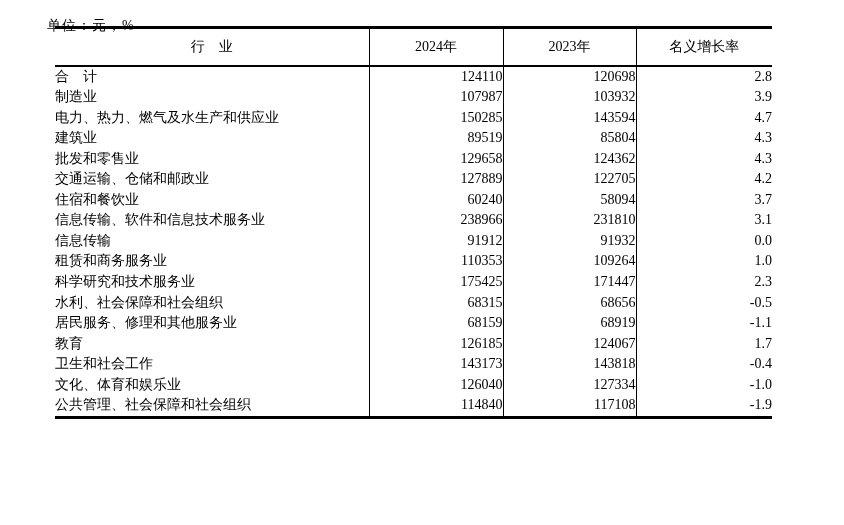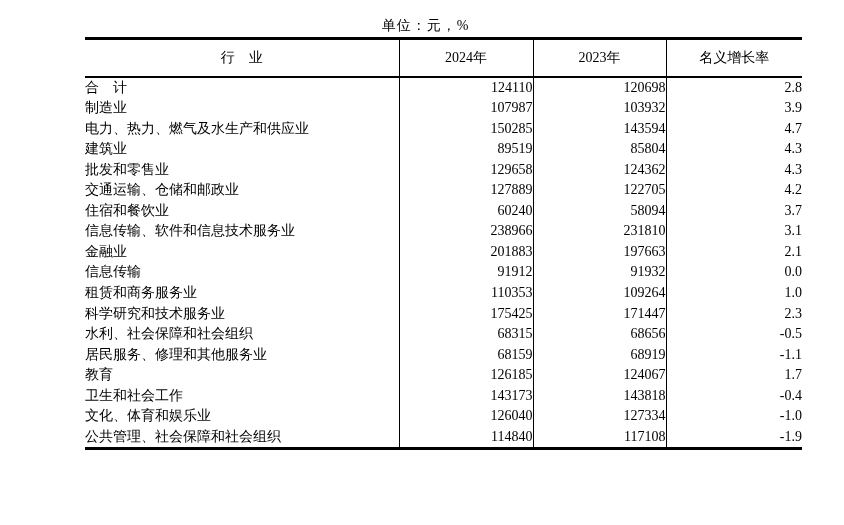--- a/index.html
+++ b/index.html
@@ -12,37 +12,36 @@
   .page {
     position: relative;
     width: 844px;
     height: 525px;
     background: #ffffff;
     overflow: hidden;
   }
   .unit-note {
     position: absolute;
     top: 16px;
-    left: 67px;
+    left: 47px;
     width: 717px;
-    text-align: center;
+    text-align: left;
     font-size: 14px;
     line-height: 19px;
     letter-spacing: 1px;
   }
   table.stats-table {
     position: absolute;
-    top: 37px;
+    top: 26px;
     left: 55px;
     width: 717px;
     border-collapse: collapse;
     table-layout: fixed;
     border-top: 3px solid #000;
     border-bottom: 3px solid #000;
-    margin-left: 30px;
   }
   table.stats-table th,
   table.stats-table td {
     padding: 0;
     margin: 0;
     font-weight: normal;
     overflow: hidden;
     white-space: nowrap;
   }
   
@@ -145,26 +144,20 @@
           <td class="td-num">58094</td>
           <td class="td-growth">3.7</td>
         </tr>
         <tr>
           <td class="td-industry">信息传输、软件和信息技术服务业</td>
           <td class="td-num">238966</td>
           <td class="td-num">231810</td>
           <td class="td-growth">3.1</td>
         </tr>
         <tr>
-          <td class="td-industry">金融业</td>
-          <td class="td-num">201883</td>
-          <td class="td-num">197663</td>
-          <td class="td-growth">2.1</td>
-        </tr>
-        <tr>
           <td class="td-industry">信息传输</td>
           <td class="td-num">91912</td>
           <td class="td-num">91932</td>
           <td class="td-growth">0.0</td>
         </tr>
         <tr>
           <td class="td-industry">租赁和商务服务业</td>
           <td class="td-num">110353</td>
           <td class="td-num">109264</td>
           <td class="td-growth">1.0</td>

